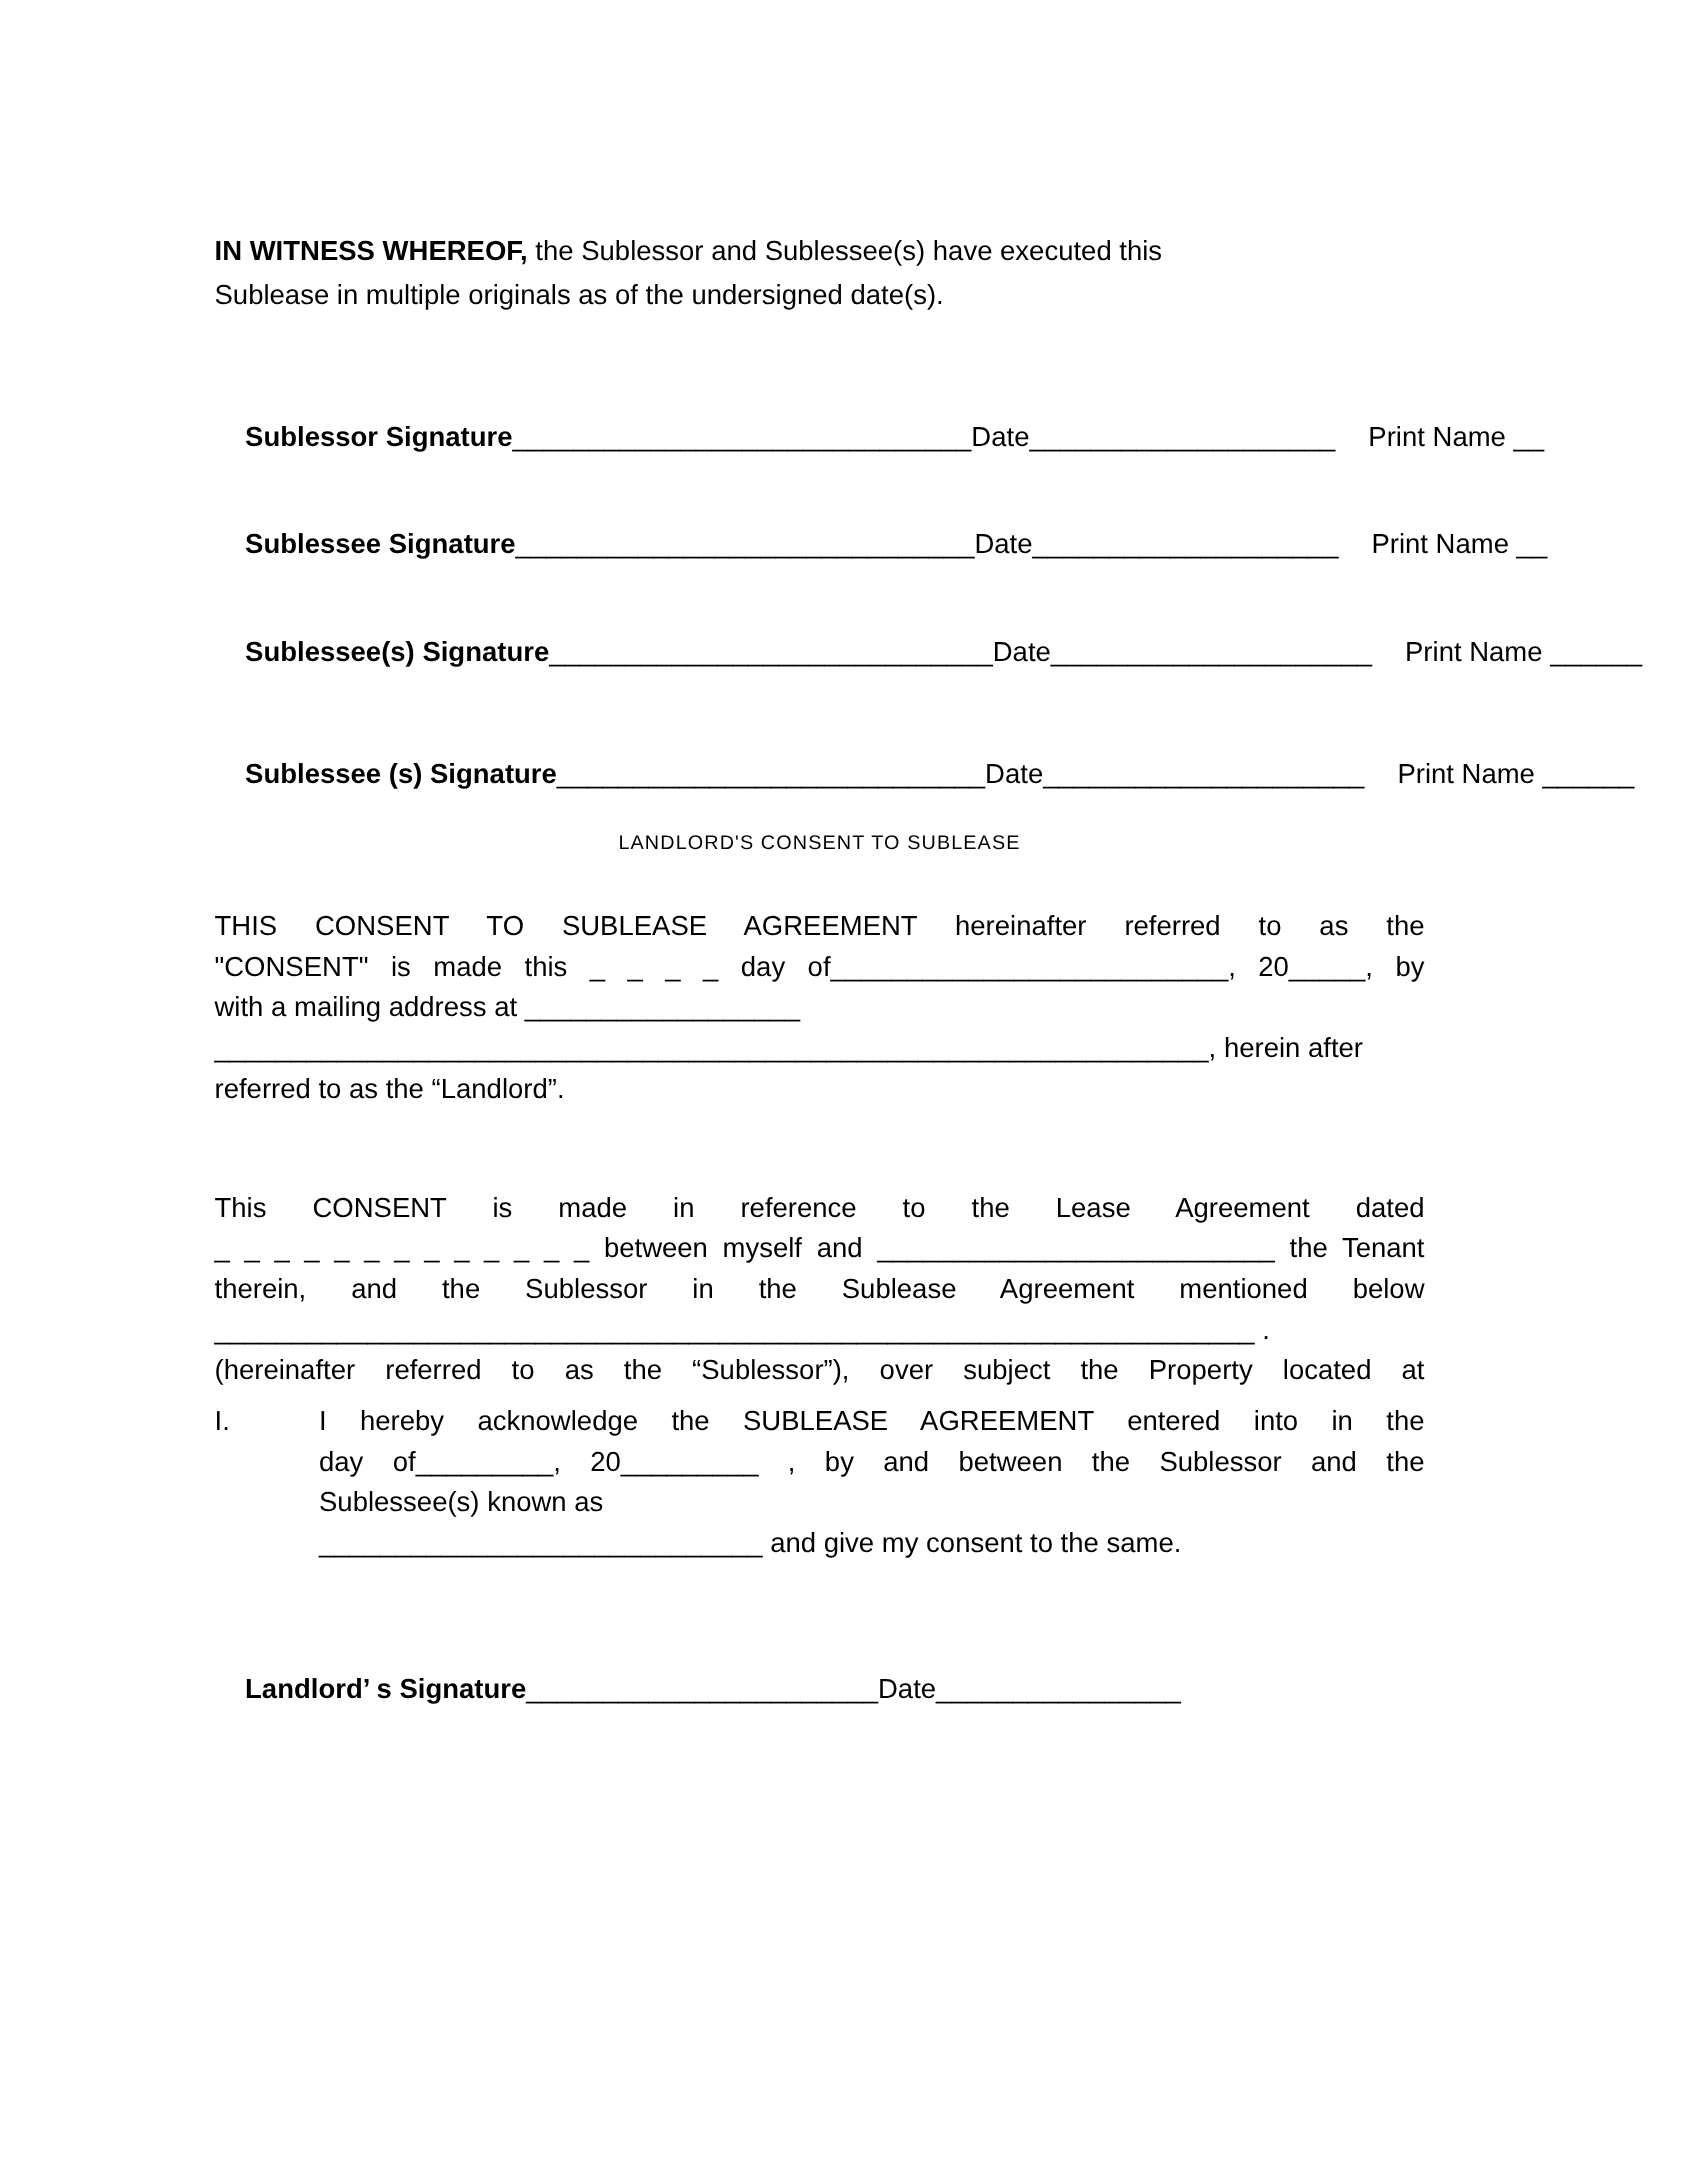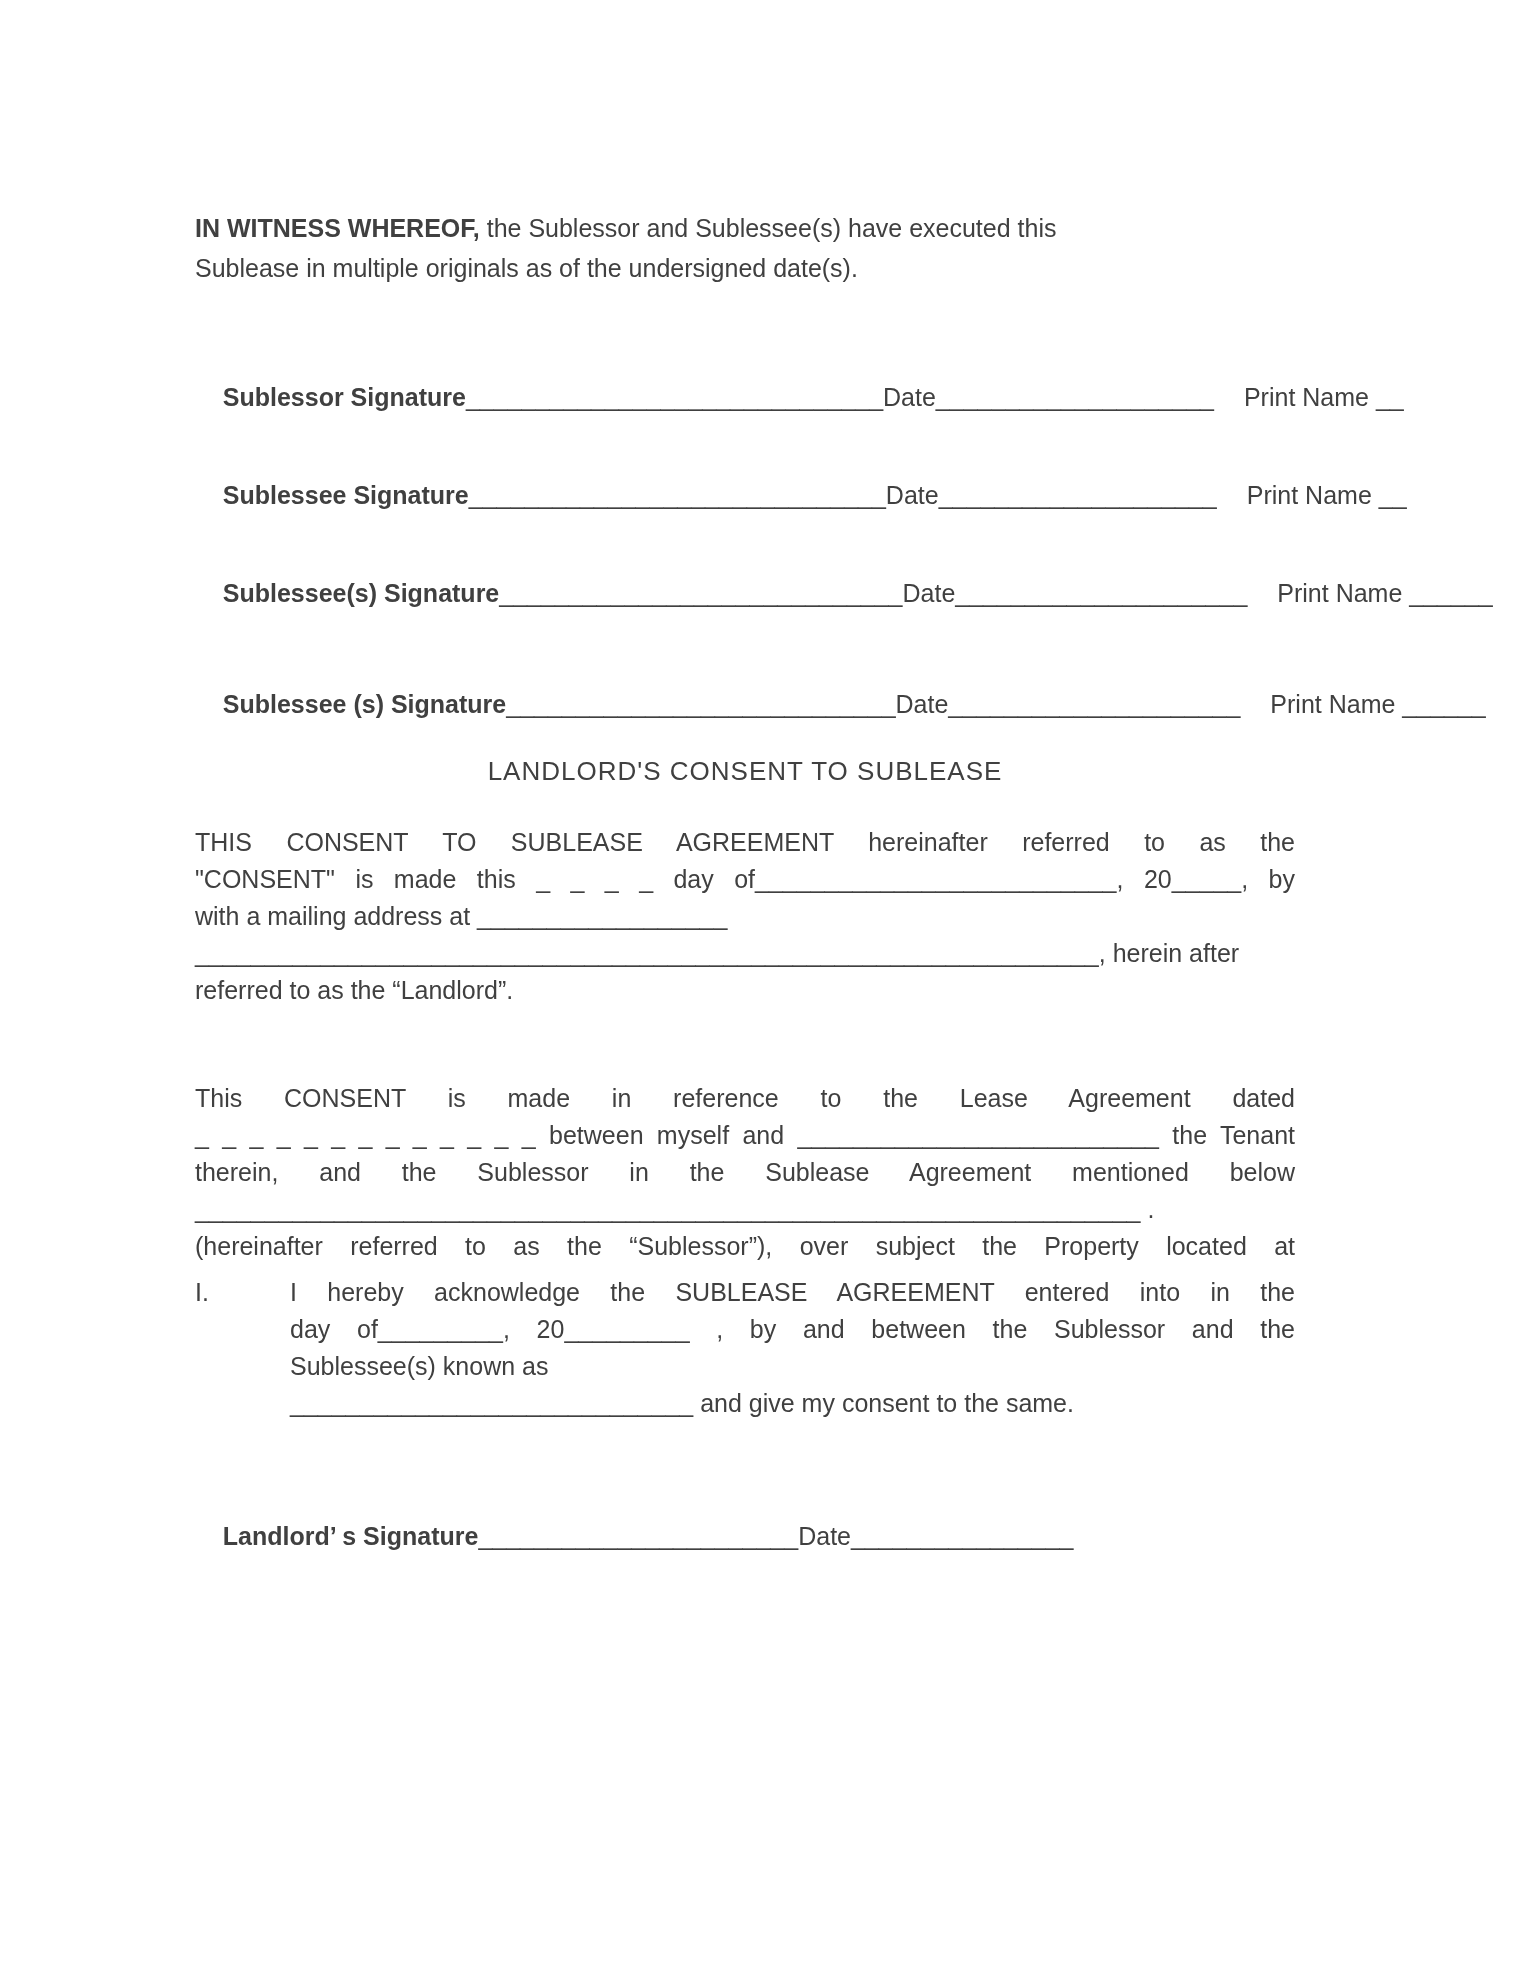--- a/index.html
+++ b/index.html
@@ -3,32 +3,32 @@
 <meta charset="utf-8">
 <style>
   html,body { margin:0; padding:0; background:#ffffff; }
   .page {
     position: relative;
     width: 1530px;
     height: 1980px;
     background: #ffffff;
     overflow: hidden;
     font-family: "Liberation Sans", sans-serif;
-    color: #404040;
+    color: #000000;
     font-size: 25px;
   }
   .abs { position: absolute; left: 195px; }
   .col { width: 1100px; }
   .line { line-height: 37px; }
   .pre  { white-space: pre; }
   .just { text-align: justify; text-align-last: justify; }
   .b    { font-weight: bold; }
   .heading {
     text-align: center;
-    font-size: 26px;
+    font-size: 18px;
     letter-spacing: 1px;
   }
   .sigrow { white-space: pre; line-height: 30px; }
   .sigrow .gap { display:inline-block; width:30px; }
   .item-wrap { display: flex; width: 1100px; }
   .item-num { width: 95px; flex: 0 0 95px; }
   .item-body { flex: 1 1 auto; }
 </style>
 </head>
 <body>

